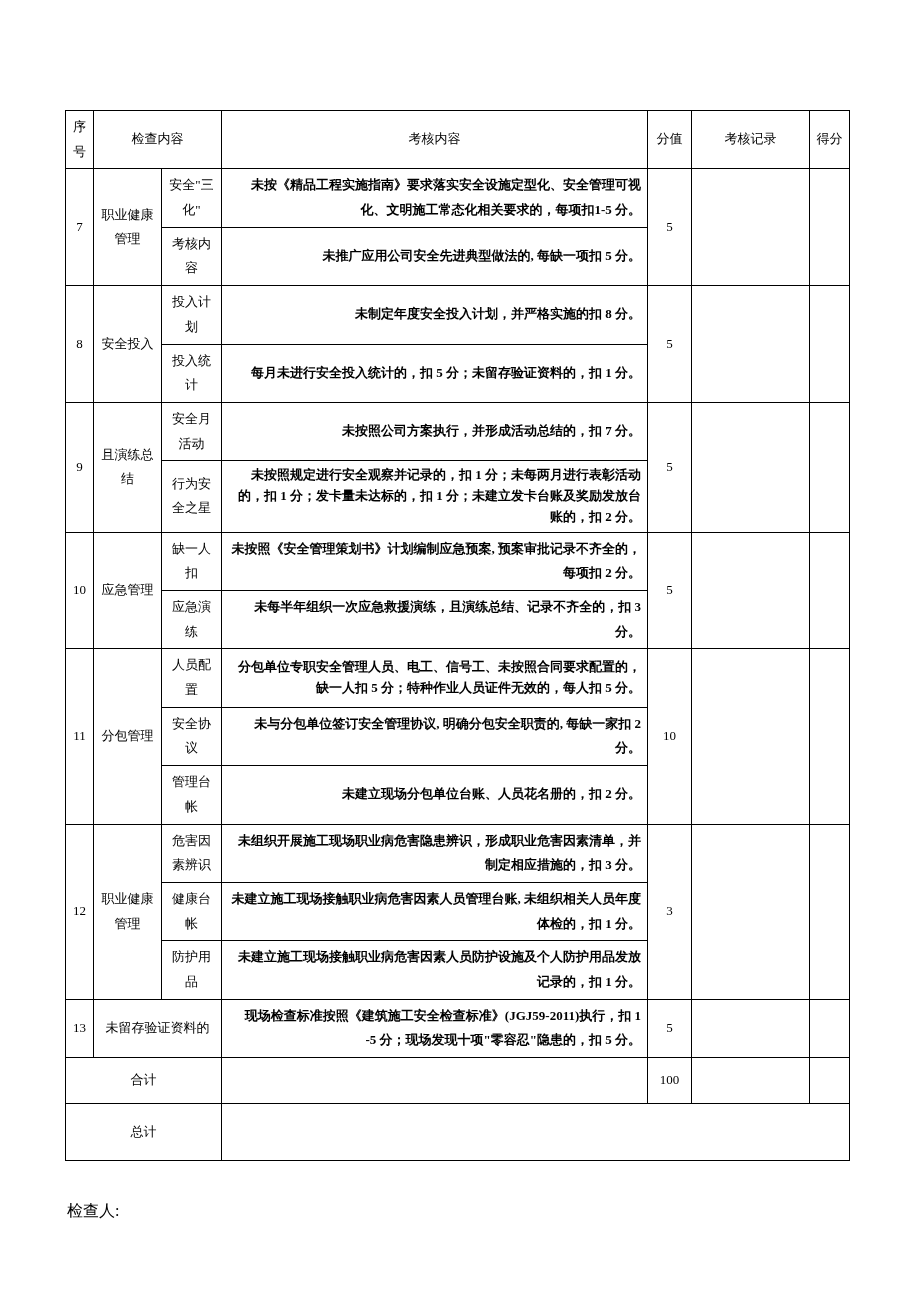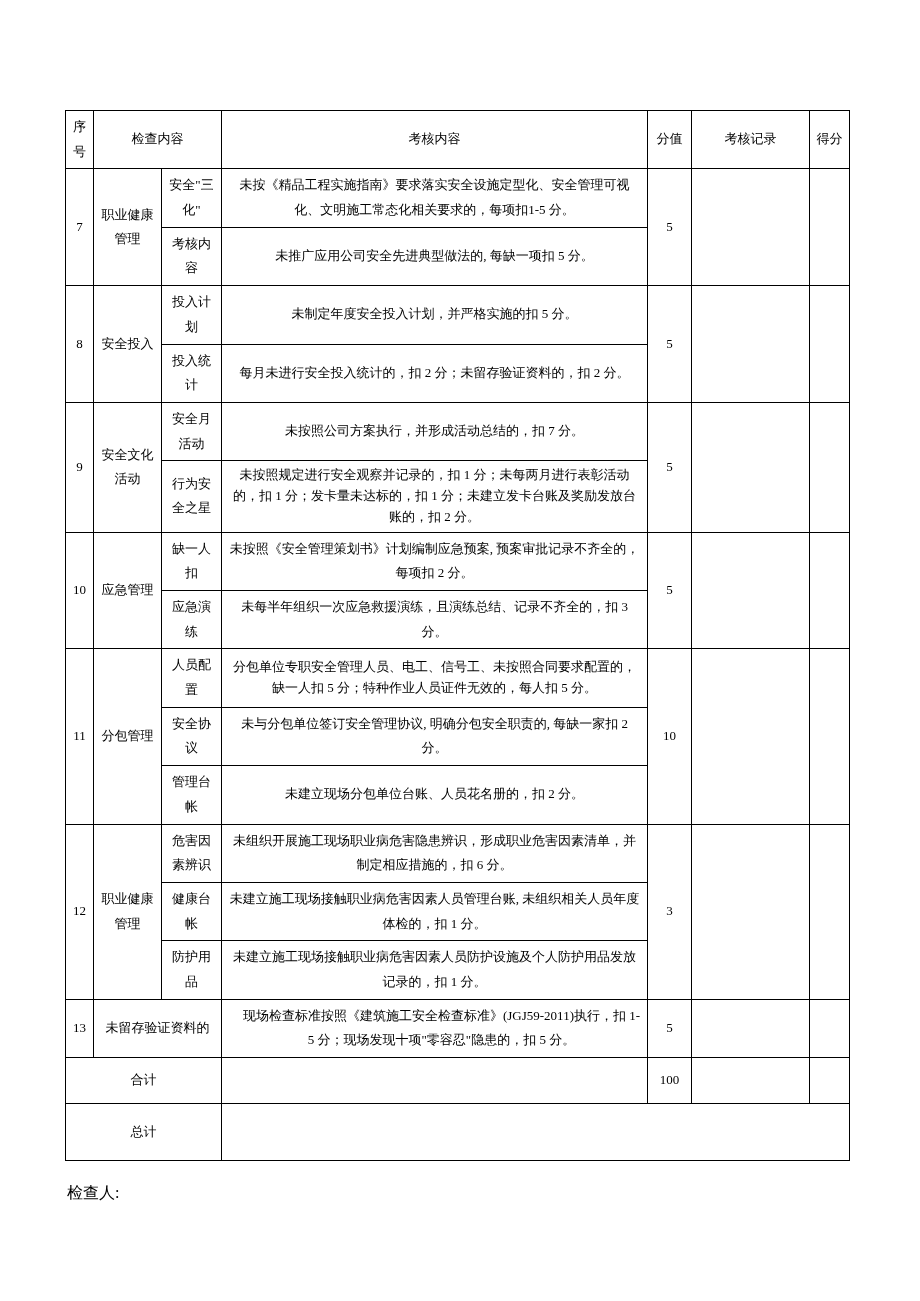--- a/index.html
+++ b/index.html
@@ -25,23 +25,23 @@
     }
     th { font-weight: normal; text-align: center; }
     .col-seq { width: 28px; }
     .col-cat { width: 68px; }
     .col-sub { width: 60px; }
     .col-content { width: auto; }
     .col-score { width: 44px; }
     .col-record { width: 118px; }
     .col-got { width: 40px; }
     .center { text-align: center; }
-    .left { text-align: center; }
+    .left { text-align: right; font-weight: bold; }
     .signature {
-      margin-top: 22px;
+      margin-top: 40px;
       font-size: 16px;
       padding-left: 2px;
     }
   </style>
 </head>
 <body>
 
 <table>
   <colgroup>
     <col class="col-seq">
@@ -75,33 +75,33 @@
     </tr>
     <tr>
       <td class="center">考核内容</td>
       <td class="left">未推广应用公司安全先进典型做法的, 每缺一项扣 5 分。</td>
     </tr>
 
     <tr>
       <td rowspan="2" class="center">8</td>
       <td rowspan="2" class="center">安全投入</td>
       <td class="center">投入计划</td>
-      <td class="left">未制定年度安全投入计划，并严格实施的扣 5 分。</td>
+      <td class="left">未制定年度安全投入计划，并严格实施的扣 8 分。</td>
       <td rowspan="2" class="center">5</td>
       <td rowspan="2"></td>
       <td rowspan="2"></td>
     </tr>
     <tr>
       <td class="center">投入统计</td>
-      <td class="left">每月未进行安全投入统计的，扣 2 分；未留存验证资料的，扣 2 分。</td>
+      <td class="left">每月未进行安全投入统计的，扣 5 分；未留存验证资料的，扣 1 分。</td>
     </tr>
 
     <tr>
       <td rowspan="2" class="center">9</td>
-      <td rowspan="2" class="center">安全文化活动</td>
+      <td rowspan="2" class="center">且演练总结</td>
       <td class="center">安全月活动</td>
       <td class="left">未按照公司方案执行，并形成活动总结的，扣 7 分。</td>
       <td rowspan="2" class="center">5</td>
       <td rowspan="2"></td>
       <td rowspan="2"></td>
     </tr>
     <tr>
       <td class="center">行为安全之星</td>
       <td class="left" style="line-height:1.6">未按照规定进行安全观察并记录的，扣 1 分；未每两月进行表彰活动的，扣 1 分；发卡量未达标的，扣 1 分；未建立发卡台账及奖励发放台账的，扣 2 分。</td>
     </tr>
@@ -135,21 +135,21 @@
     </tr>
     <tr>
       <td class="center">管理台帐</td>
       <td class="left">未建立现场分包单位台账、人员花名册的，扣 2 分。</td>
     </tr>
 
     <tr>
       <td rowspan="3" class="center">12</td>
       <td rowspan="3" class="center">职业健康管理</td>
       <td class="center">危害因素辨识</td>
-      <td class="left">未组织开展施工现场职业病危害隐患辨识，形成职业危害因素清单，并制定相应措施的，扣 6 分。</td>
+      <td class="left">未组织开展施工现场职业病危害隐患辨识，形成职业危害因素清单，并制定相应措施的，扣 3 分。</td>
       <td rowspan="3" class="center">3</td>
       <td rowspan="3"></td>
       <td rowspan="3"></td>
     </tr>
     <tr>
       <td class="center">健康台帐</td>
       <td class="left">未建立施工现场接触职业病危害因素人员管理台账, 未组织相关人员年度体检的，扣 1 分。</td>
     </tr>
     <tr>
       <td class="center">防护用品</td>

